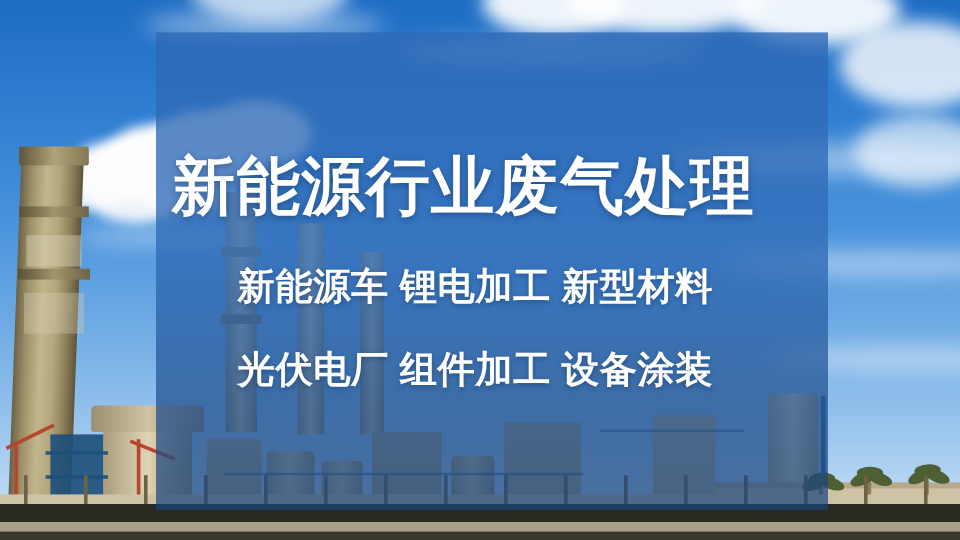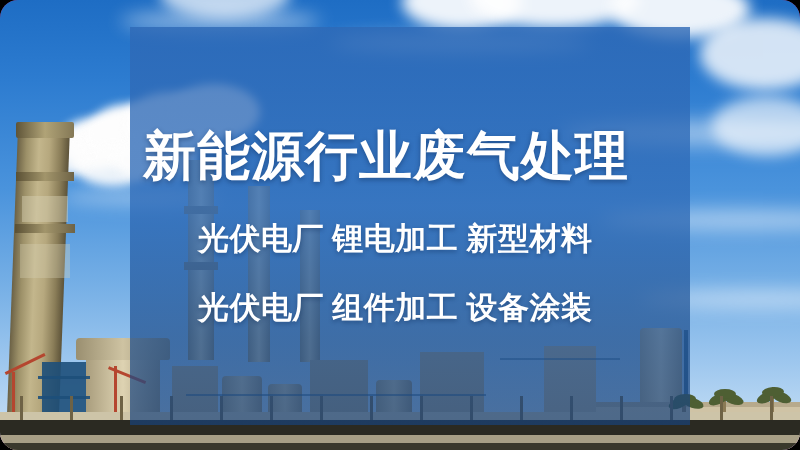--- a/index.html
+++ b/index.html
@@ -5,23 +5,22 @@
   html, body {
     margin: 0;
     padding: 0;
     background: #000;
   }
   #banner {
     position: relative;
     width: 800px;
     height: 450px;
     overflow: hidden;
-    font-family: Liberation Serif, serif;
+    font-family: Liberation Sans, sans-serif;
     background: #be185d;
-    border-radius: 18px;
   }
 
   
   .sky {
     position: absolute;
     left: 0; top: 0;
     width: 800px; height: 450px;
     background:
       linear-gradient(to bottom,
         #1e6dc4 0%,
@@ -315,18 +314,18 @@
     <div class="fence-post" style="left:670px; top:0; height:24px;"></div>
     <div class="fence-post" style="left:720px; top:0; height:24px;"></div>
     <div class="fence-post" style="left:770px; top:0; height:24px;"></div>
   </div>
 
   <div id="overlay-panel"></div>
 
   <div id="text-block">
     <div id="main-title">新能源行业废气处理</div>
 
-    <div class="subtitle" id="subtitle-1">光伏电厂  锂电加工  新型材料</div>
+    <div class="subtitle" id="subtitle-1">新能源车  锂电加工  新型材料</div>
 
     <div class="subtitle" id="subtitle-2">光伏电厂  组件加工  设备涂装</div>
   </div>
 
 </div>
 
 </body></html>

